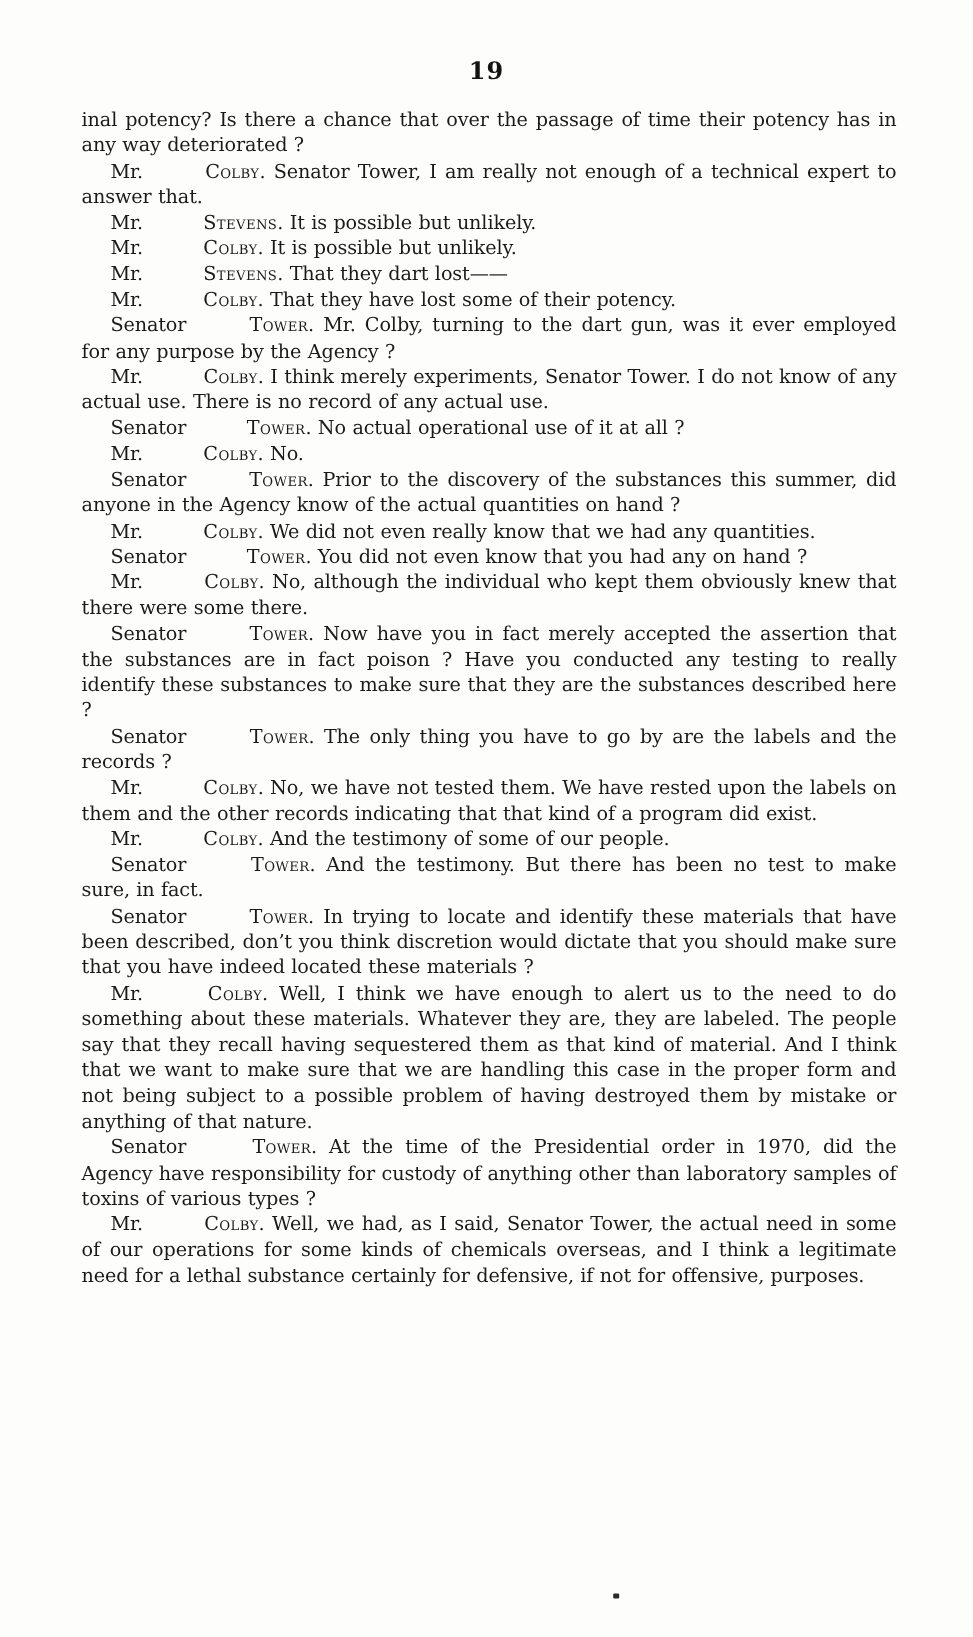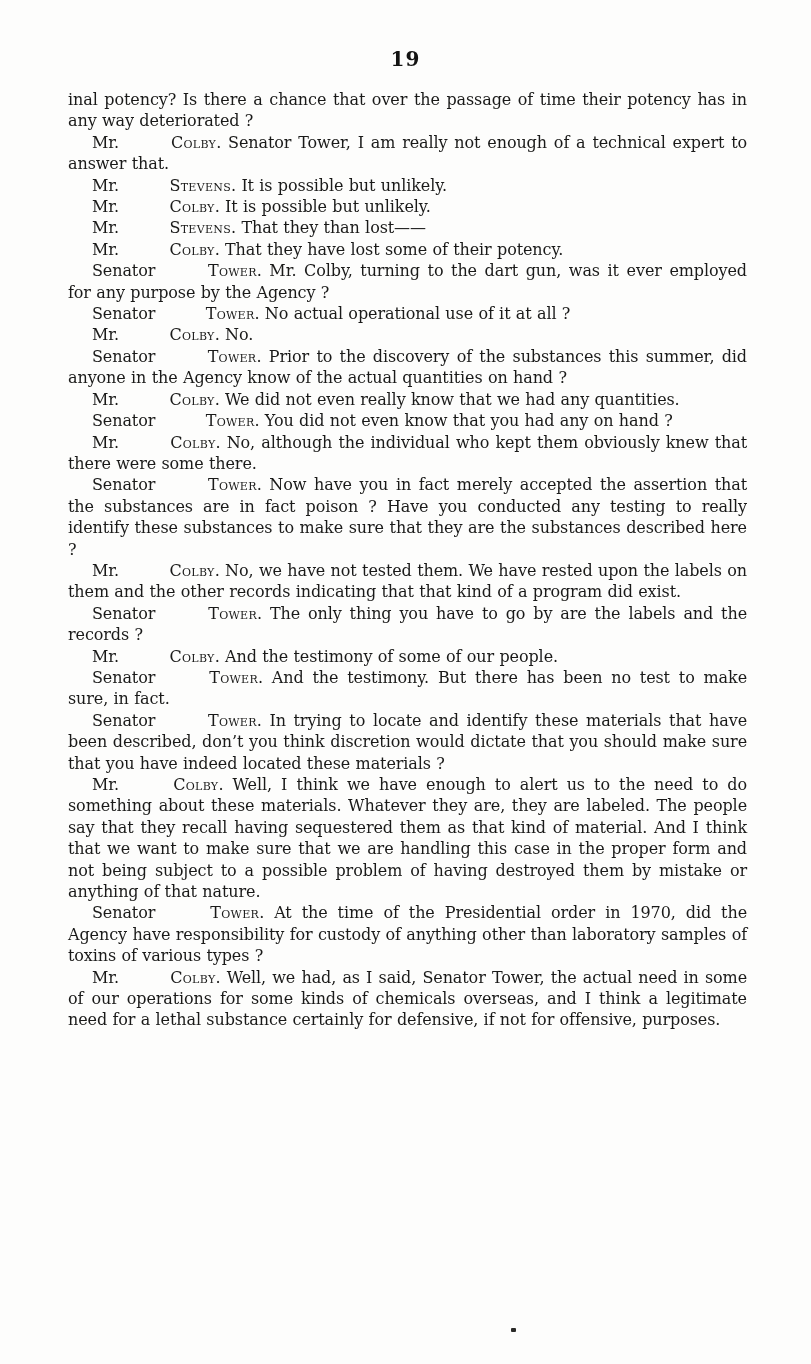--- a/index.html
+++ b/index.html
@@ -65,32 +65,33 @@
 <body>
 
 <div class="page">
   <div class="page-number">19</div>
 
   <div class="transcript">
       <p class="para continuation"><span>inal potency? Is there a chance that over the passage of time their potency has in any way deteriorated ?</span></p>
       <p class="para"><span class="speaker"><span>Mr. </span><span class="smallcaps">Colby</span>. </span><span>Senator Tower, I am really not enough of a technical expert to answer that.</span></p>
       <p class="para"><span class="speaker"><span>Mr. </span><span class="smallcaps">Stevens</span>. </span><span>It is possible but unlikely.</span></p>
       <p class="para"><span class="speaker"><span>Mr. </span><span class="smallcaps">Colby</span>. </span><span>It is possible but unlikely.</span></p>
-      <p class="para"><span class="speaker"><span>Mr. </span><span class="smallcaps">Stevens</span>. </span><span>That they than lost——</span></p>
+      <p class="para"><span class="speaker"><span>Mr. </span><span class="smallcaps">Stevens</span>. </span><span>That they dart lost——</span></p>
       <p class="para"><span class="speaker"><span>Mr. </span><span class="smallcaps">Colby</span>. </span><span>That they have lost some of their potency.</span></p>
       <p class="para"><span class="speaker"><span>Senator </span><span class="smallcaps">Tower</span>. </span><span>Mr. Colby, turning to the dart gun, was it ever employed for any purpose by the Agency ?</span></p>
+      <p class="para"><span class="speaker"><span>Mr. </span><span class="smallcaps">Colby</span>. </span><span>I think merely experiments, Senator Tower. I do not know of any actual use. There is no record of any actual use.</span></p>
       <p class="para"><span class="speaker"><span>Senator </span><span class="smallcaps">Tower</span>. </span><span>No actual operational use of it at all ?</span></p>
       <p class="para"><span class="speaker"><span>Mr. </span><span class="smallcaps">Colby</span>. </span><span>No.</span></p>
       <p class="para"><span class="speaker"><span>Senator </span><span class="smallcaps">Tower</span>. </span><span>Prior to the discovery of the substances this summer, did anyone in the Agency know of the actual quantities on hand ?</span></p>
       <p class="para"><span class="speaker"><span>Mr. </span><span class="smallcaps">Colby</span>. </span><span>We did not even really know that we had any quantities.</span></p>
       <p class="para"><span class="speaker"><span>Senator </span><span class="smallcaps">Tower</span>. </span><span>You did not even know that you had any on hand ?</span></p>
       <p class="para"><span class="speaker"><span>Mr. </span><span class="smallcaps">Colby</span>. </span><span>No, although the individual who kept them obviously knew that there were some there.</span></p>
       <p class="para"><span class="speaker"><span>Senator </span><span class="smallcaps">Tower</span>. </span><span>Now have you in fact merely accepted the assertion that the substances are in fact poison ? Have you conducted any testing to really identify these substances to make sure that they are the substances described here ?</span></p>
+      <p class="para"><span class="speaker"><span>Senator </span><span class="smallcaps">Tower</span>. </span><span>The only thing you have to go by are the labels and the records ?</span></p>
       <p class="para"><span class="speaker"><span>Mr. </span><span class="smallcaps">Colby</span>. </span><span>No, we have not tested them. We have rested upon the labels on them and the other records indicating that that kind of a program did exist.</span></p>
-      <p class="para"><span class="speaker"><span>Senator </span><span class="smallcaps">Tower</span>. </span><span>The only thing you have to go by are the labels and the records ?</span></p>
       <p class="para"><span class="speaker"><span>Mr. </span><span class="smallcaps">Colby</span>. </span><span>And the testimony of some of our people.</span></p>
       <p class="para"><span class="speaker"><span>Senator </span><span class="smallcaps">Tower</span>. </span><span>And the testimony. But there has been no test to make sure, in fact.</span></p>
       <p class="para"><span class="speaker"><span>Senator </span><span class="smallcaps">Tower</span>. </span><span>In trying to locate and identify these materials that have been described, don’t you think discretion would dictate that you should make sure that you have indeed located these materials ?</span></p>
       <p class="para"><span class="speaker"><span>Mr. </span><span class="smallcaps">Colby</span>. </span><span>Well, I think we have enough to alert us to the need to do something about these materials. Whatever they are, they are labeled. The people say that they recall having sequestered them as that kind of material. And I think that we want to make sure that we are handling this case in the proper form and not being subject to a possible problem of having destroyed them by mistake or anything of that nature.</span></p>
       <p class="para"><span class="speaker"><span>Senator </span><span class="smallcaps">Tower</span>. </span><span>At the time of the Presidential order in 1970, did the Agency have responsibility for custody of anything other than laboratory samples of toxins of various types ?</span></p>
       <p class="para"><span class="speaker"><span>Mr. </span><span class="smallcaps">Colby</span>. </span><span>Well, we had, as I said, Senator Tower, the actual need in some of our operations for some kinds of chemicals overseas, and I think a legitimate need for a lethal substance certainly for defensive, if not for offensive, purposes.</span></p>
     </div>
 
   <div class="scan-dot"></div>
 </div>

